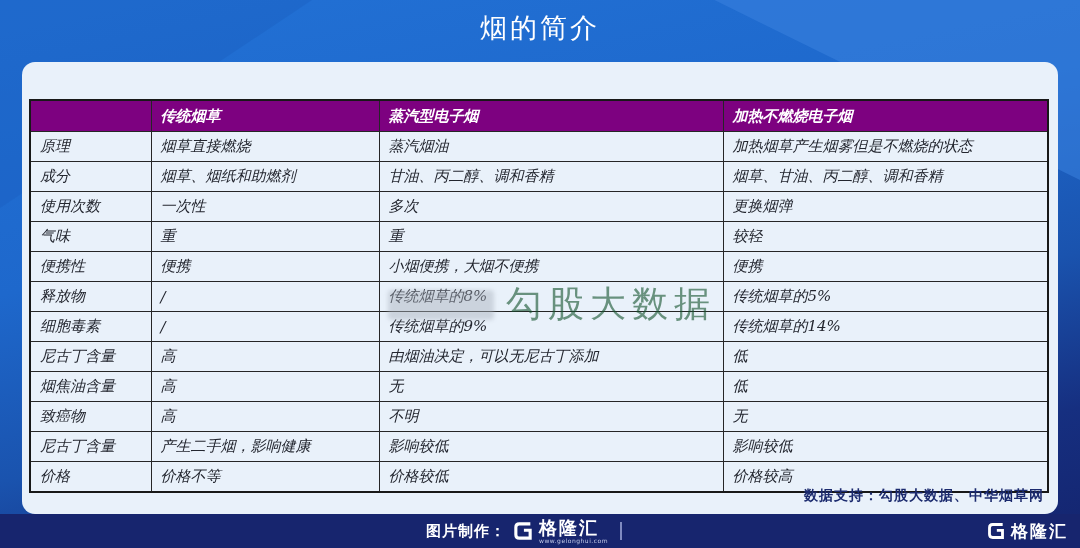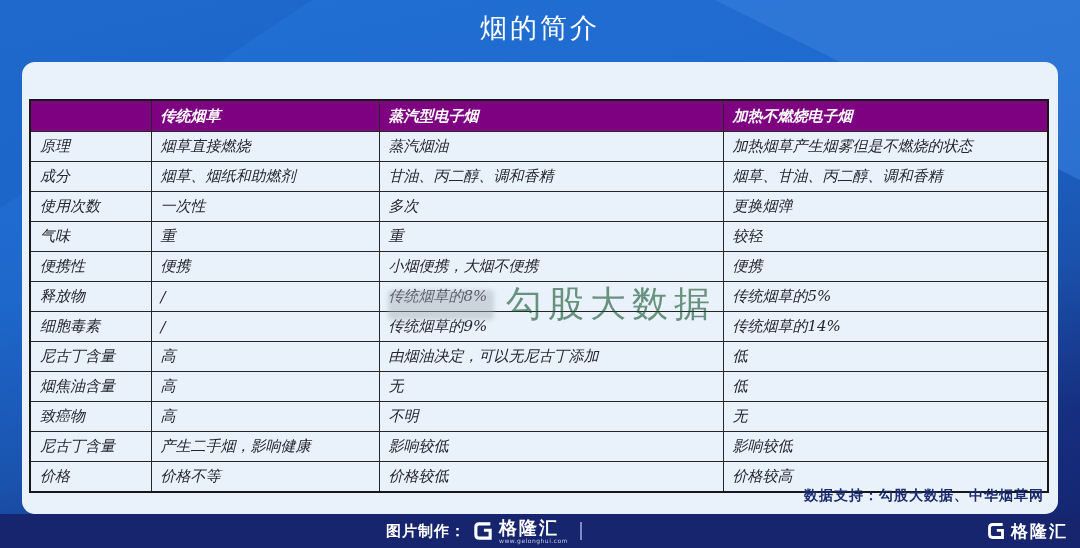--- a/index.html
+++ b/index.html
@@ -29,21 +29,21 @@
   .wm-box{width:106px;height:30px;background:#a8b0bb;border-radius:4px;
     filter:blur(2px);opacity:.45;}
   .wm-text{font-size:36px;color:#14532d;letter-spacing:6px;opacity:.6;
     font-family:"DejaVu Sans","Liberation Sans",sans-serif;}
   .data-support{position:absolute;right:36px;top:487px;font-size:14px;
     font-weight:bold;color:#1b2a6e;letter-spacing:1px;}
   .footer{position:absolute;left:0;bottom:0;width:1080px;height:34px;
     background:#17256e;color:#fff;}
   .footer-center{position:absolute;left:386px;top:0;height:34px;
     display:flex;align-items:center;}
-  .credit{font-size:15px;font-weight:bold;letter-spacing:1px;}
+  .credit{font-size:15px;font-weight:bold;letter-spacing:1px;margin-left:40px;}
   .logo-wrap{display:flex;align-items:center;gap:5px;margin-left:6px;}
   .brand-block{display:flex;flex-direction:column;line-height:1;}
   .brand-name{font-size:18px;font-weight:bold;letter-spacing:2px;}
   .brand-url{font-size:6px;color:#c3cae8;margin-top:1px;letter-spacing:.5px;}
   .v-divider{width:2px;height:18px;background:#7f8ac0;margin:0 12px;}
   .slogan{font-size:16px;font-weight:bold;letter-spacing:2px;}
   .footer-logo-right{position:absolute;right:12px;top:0;height:34px;
     display:flex;align-items:center;gap:5px;}
   .footer-logo-right .brand-name{font-size:17px;}
   svg.gicon{display:block;}

